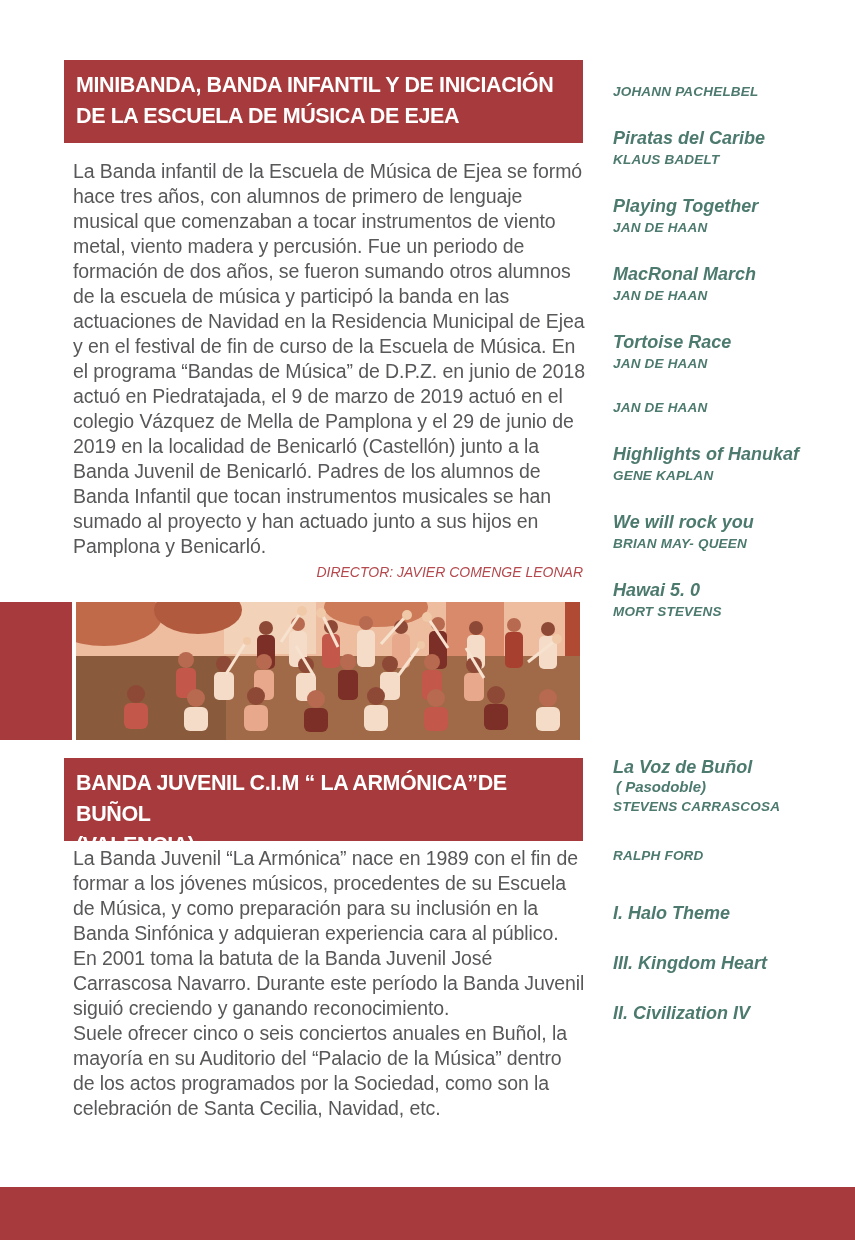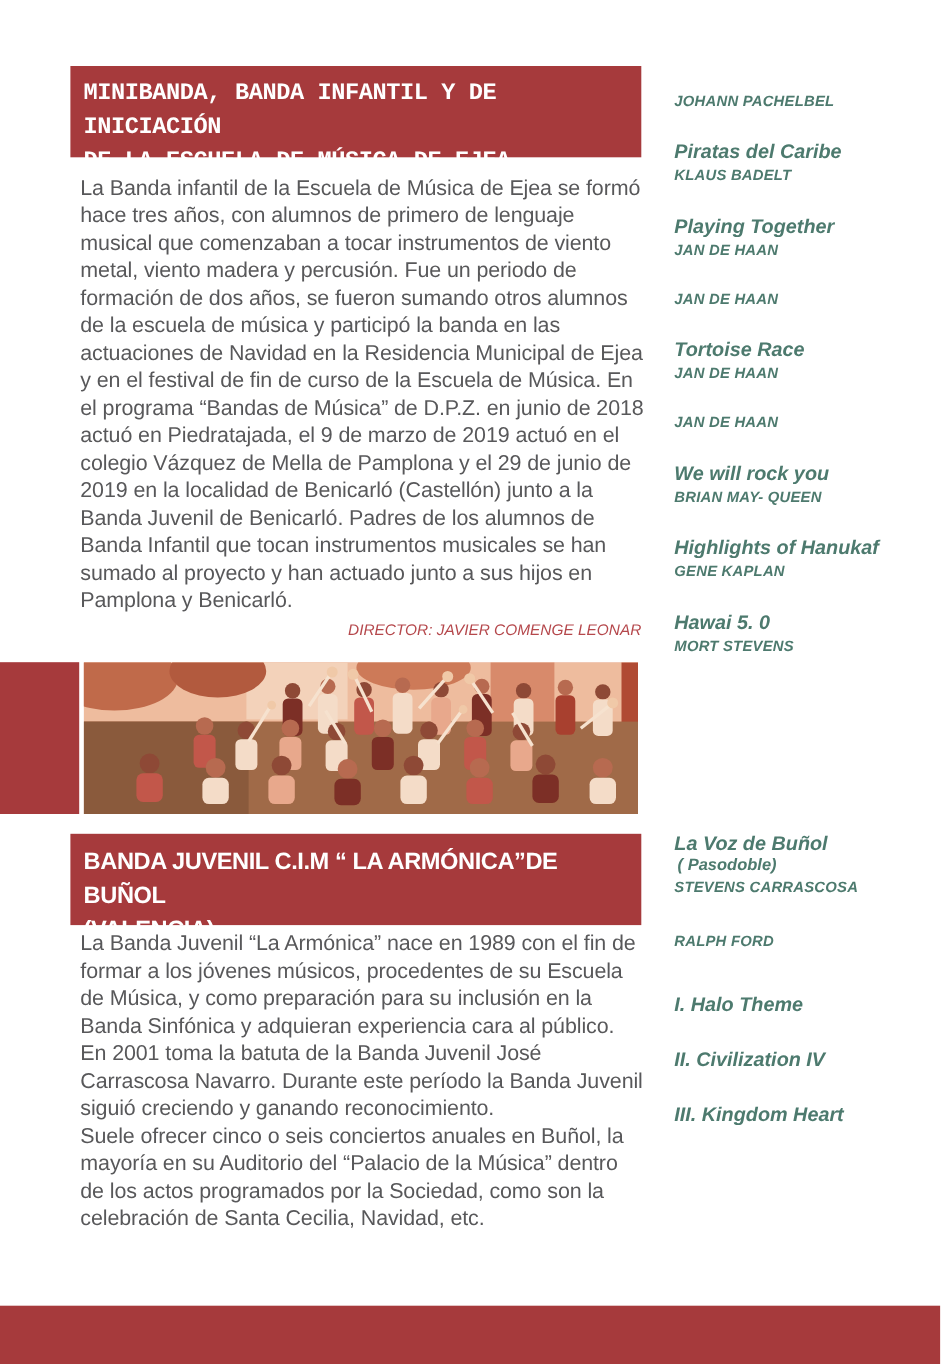--- a/index.html
+++ b/index.html
@@ -21,21 +21,21 @@
   }
   
   .banner{
     position:absolute;left:64px;width:519px;height:83px;
     background:var(--banner-red,#a63a3c);
     color:#ffffff;
     font-weight:bold;
     font-size:21.5px;line-height:31px;letter-spacing:-0.4px;
     padding:10px 8px 0 12px;
   }
-  .banner-1{top:60px;font-family:Liberation Mono, monospace;}
+  .banner-1{top:60px;}
   .banner-2{top:758px;}
   
   .bodytext{
     position:absolute;left:73px;width:513px;
     color:var(--body-gray,#58585a);
     font-size:19.5px;line-height:25px;
     letter-spacing:-0.1px;
   }
   .para-1{top:159px;}
   .para-2{top:846px;}
@@ -221,36 +221,37 @@
     </div>
     <div class="entry">
       <div class="entry-title"><span>Piratas del Caribe</span></div>
       <div class="entry-composer">KLAUS BADELT</div>
     </div>
     <div class="entry">
       <div class="entry-title"><span>Playing Together</span></div>
       <div class="entry-composer">JAN DE HAAN</div>
     </div>
     <div class="entry">
+      <div class="entry-title"><span>MacRonal March</span></div>
       <div class="entry-composer">JAN DE HAAN</div>
     </div>
     <div class="entry">
       <div class="entry-title"><span>Tortoise Race</span></div>
       <div class="entry-composer">JAN DE HAAN</div>
     </div>
     <div class="entry">
       <div class="entry-composer">JAN DE HAAN</div>
+    </div>
+    <div class="entry">
+      <div class="entry-title"><span>Highlights of Hanukaf</span></div>
+      <div class="entry-composer">GENE KAPLAN</div>
     </div>
     <div class="entry">
       <div class="entry-title"><span>We will rock you</span></div>
       <div class="entry-composer">BRIAN MAY- QUEEN</div>
-    </div>
-    <div class="entry">
-      <div class="entry-title"><span>Highlights of Hanukaf</span></div>
-      <div class="entry-composer">GENE KAPLAN</div>
     </div>
     <div class="entry">
       <div class="entry-title"><span>Hawai 5. 0</span></div>
       <div class="entry-composer">MORT STEVENS</div>
     </div>
   </div>
 
   <div class="program program-bottom">
     <div class="entry">
       <div class="entry-title"><span>La Voz de Buñol</span></div>
@@ -259,24 +260,24 @@
     </div>
     <div class="entry">
 
       <div class="entry-composer">RALPH FORD</div>
     </div>
     <div class="entry">
       <div class="entry-title"><span>I. Halo Theme</span></div>
 
     </div>
     <div class="entry">
+      <div class="entry-title"><span>III. Kingdom Heart</span></div>
+
+    </div>
+    <div class="entry">
       <div class="entry-title"><span>II. Civilization IV</span></div>
 
     </div>
-    <div class="entry">
-      <div class="entry-title"><span>III. Kingdom Heart</span></div>
-
-    </div>
   </div>
 
   <div class="footer-band"></div>
 
 </div>
 
 </body></html>

